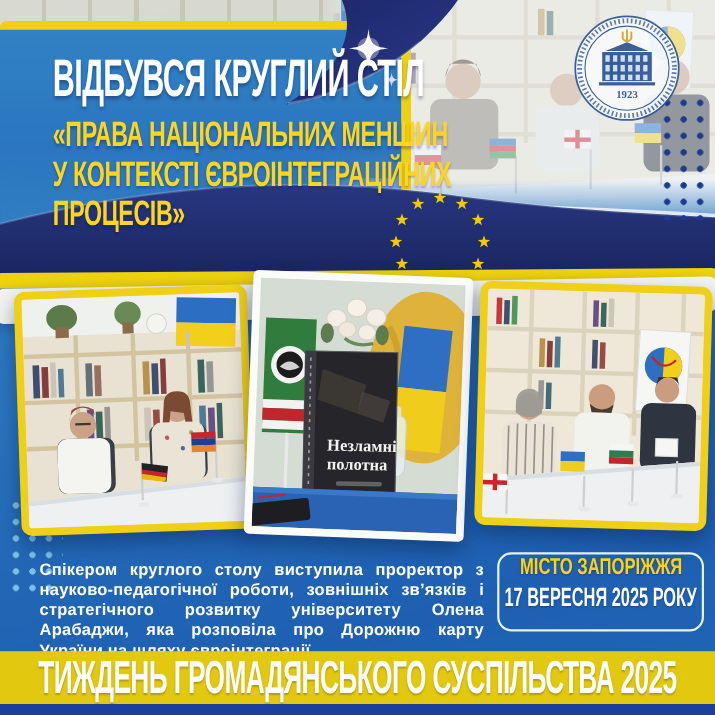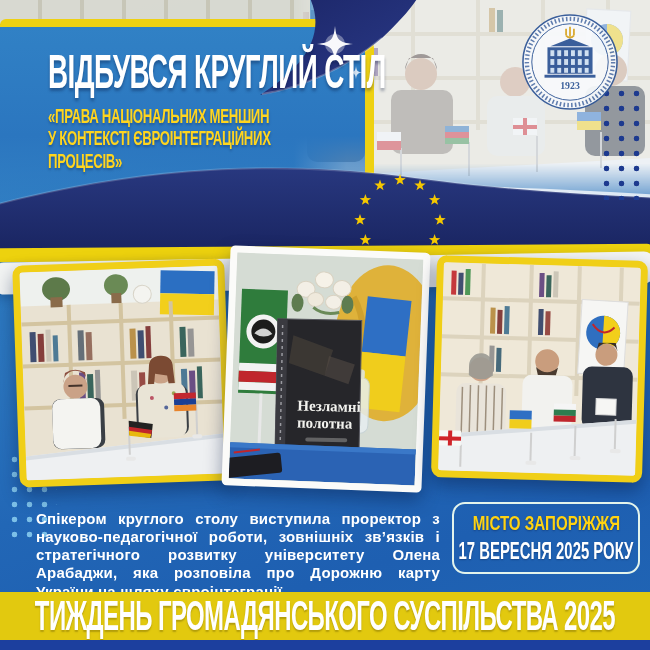--- a/index.html
+++ b/index.html
@@ -21,21 +21,21 @@
   .photo-faded .pf-inner::after{content:"";position:absolute;inset:0;background:rgba(235,242,248,.52);}
   
   .title-panel{position:absolute;left:0;top:19px;width:374px;height:206px;
     border-top:8px solid #eed112;border-right:9px solid #eed112;
     border-radius:6px 30px 0 0;
     background:linear-gradient(180deg,#3181c5 0%,#2b76bf 55%,rgba(42,116,189,0) 100%);}
   .title-block{position:absolute;left:48px;top:48px;z-index:7;}
   .title-main{color:#fff;font-weight:700;font-size:48px;line-height:1.02;letter-spacing:-1px;
     transform:scaleX(.58);transform-origin:0 50%;white-space:nowrap;display:inline-block;
     text-shadow:0 3px 4px rgba(5,20,60,.35);}
-  .title-sub{margin-top:8px;color:#ffd51e;font-weight:700;font-size:20px;line-height:1.12;letter-spacing:-.5px;
+  .title-sub{margin-top:8px;color:#ffd51e;font-weight:700;font-size:32px;line-height:1.12;letter-spacing:-.5px;
     text-shadow:0 2px 3px rgba(5,20,60,.3);}
   .title-sub .line{transform:scaleX(.66);transform-origin:0 50%;white-space:nowrap;display:block;}
   
   .overlay-svg{position:absolute;left:0;top:0;z-index:5;pointer-events:none;}
   
   .dots{position:absolute;}
   .dots-tr{right:5px;top:86px;width:46px;height:114px;z-index:6;
     background-image:radial-gradient(circle,#1d3a8f 2.6px,rgba(0,0,0,0) 3.1px);background-size:15px 15px;}
   .dots-bl{left:7px;top:452px;width:50px;height:88px;z-index:4;
     background-image:radial-gradient(circle,#7cc0e8 2.6px,rgba(0,0,0,0) 3.1px);background-size:15px 15px;}
@@ -59,21 +59,21 @@
   .book-title{position:absolute;left:66px;top:142px;width:74px;color:#f2f2ee;
     font-family:"Liberation Serif",serif;font-weight:700;font-size:15px;line-height:1.1;
     transform:rotate(-1deg);}
   
   .paragraph{position:absolute;left:36px;top:495px;width:404px;z-index:9;
     color:#fff;font-weight:700;font-size:15px;line-height:1.21;text-align:justify;
     letter-spacing:.2px;}
   
   .event-box{position:absolute;left:452px;top:502px;width:188px;height:72px;z-index:9;
     border:2.5px solid #e3f4ec;border-radius:13px;display:flex;flex-direction:column;
-    align-items:center;justify-content:center;gap:2px;}
+    align-items:center;gap:2px;}
   .event-city{color:#ffd312;font-weight:700;font-size:21px;transform:scaleX(.72);white-space:nowrap;
     text-shadow:0 1px 2px rgba(5,20,60,.35);}
   .event-date{color:#fff;font-weight:700;font-size:24px;transform:scaleX(.62);white-space:nowrap;
     text-shadow:0 1px 2px rgba(5,20,60,.35);}
   
   .footer-bar{position:absolute;left:0;top:592px;width:650px;height:48px;background:#e2c90f;z-index:10;
     display:flex;align-items:center;justify-content:center;}
   .footer-text{color:#fff;font-weight:700;font-size:42px;letter-spacing:-1px;transform:scaleX(.57);
     white-space:nowrap;text-shadow:0 2px 2px rgba(90,75,0,.35);}
   .footer-strip{position:absolute;left:0;top:640px;width:650px;height:10px;background:#1c3f9e;z-index:10;}

